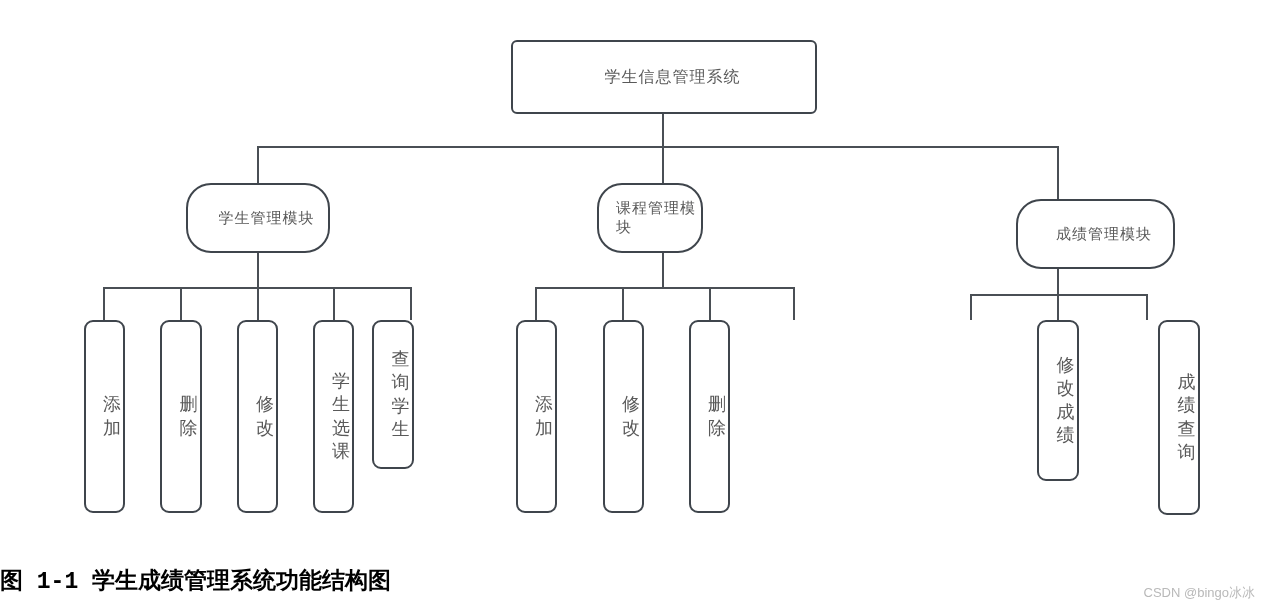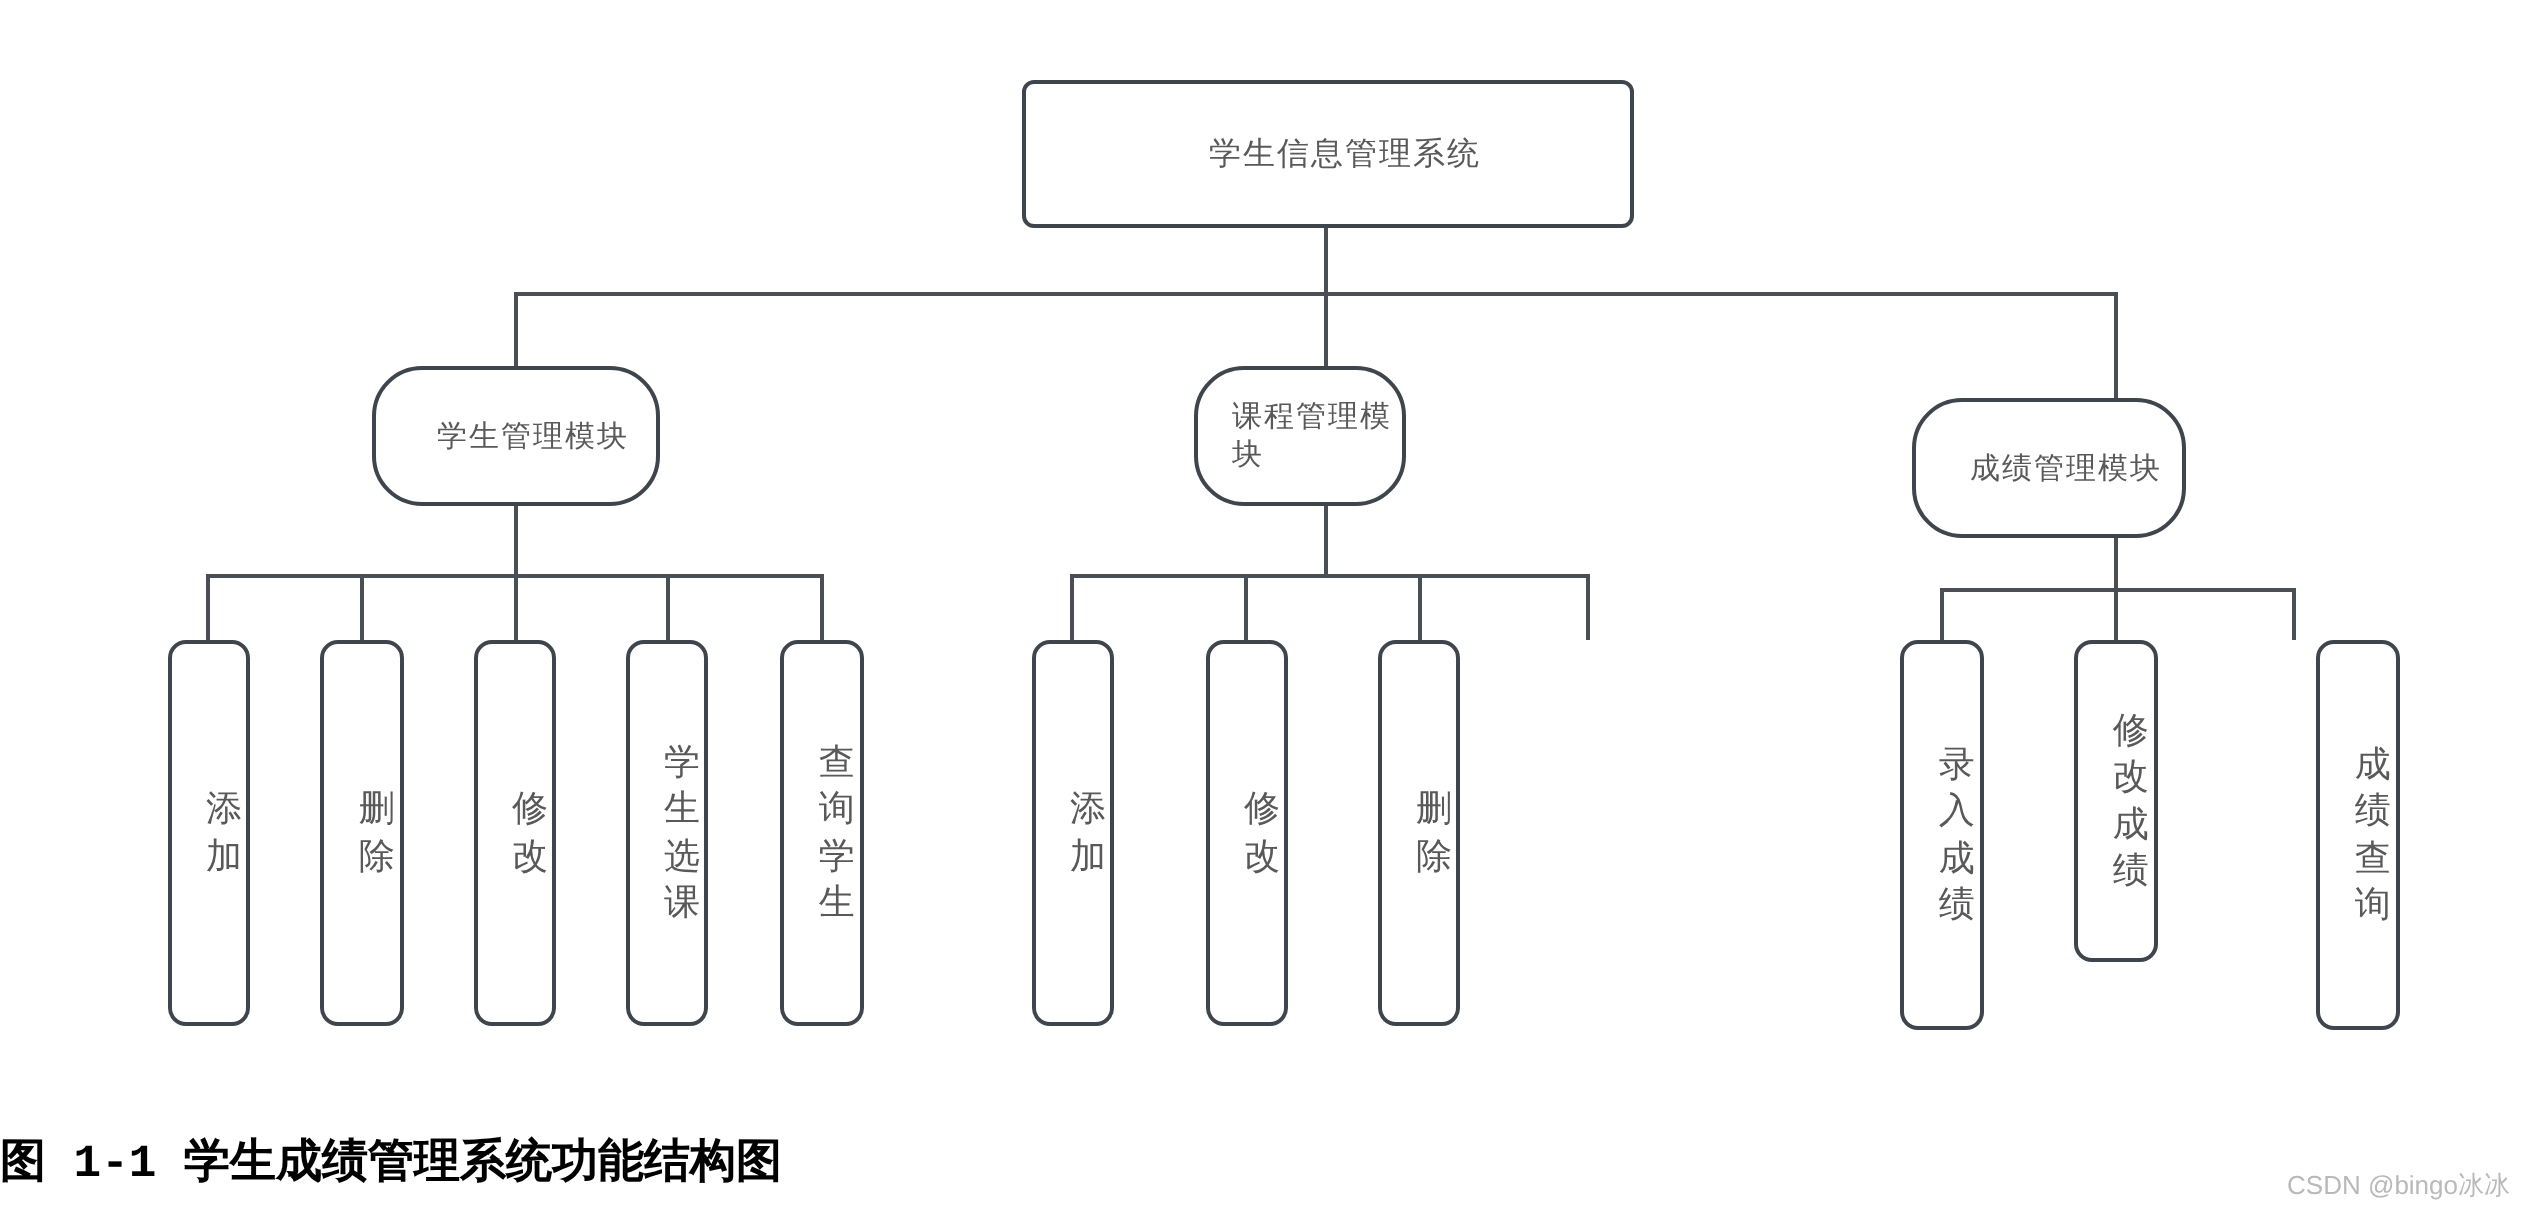--- a/index.html
+++ b/index.html
@@ -57,53 +57,50 @@
   <div class="node root" style="left:511px;top:40px;width:306px;height:74px">
     <span>学生信息管理系统</span>
   </div>
 
   <div class="node module" style="left:186px;top:183px;width:144px;height:70px">
     <span>学生管理模块</span>
   </div>
   <div class="node module" style="left:597px;top:183px;width:106px;height:70px">
     <span>课程管理模块</span>
   </div>
-  <div class="node module" style="left:956px;top:199px;width:137px;height:70px">
+  <div class="node module" style="left:1016px;top:199px;width:159px;height:70px">
     <span>成绩管理模块</span>
   </div>
 
   <div class="node leaf" style="left:84px;top:320px;width:41px;height:193px">
     <span class="vtext">添加</span>
   </div>
   <div class="node leaf" style="left:160px;top:320px;width:42px;height:193px">
     <span class="vtext">删除</span>
   </div>
   <div class="node leaf" style="left:237px;top:320px;width:41px;height:193px">
     <span class="vtext">修改</span>
   </div>
   <div class="node leaf" style="left:313px;top:320px;width:41px;height:193px">
     <span class="vtext">学生选课</span>
   </div>
-  <div class="node leaf" style="left:390px;top:320px;width:42px;height:193px">
+  <div class="node leaf" style="left:372px;top:320px;width:42px;height:149px">
     <span class="vtext">查询学生</span>
   </div>
 
   <div class="node leaf" style="left:516px;top:320px;width:41px;height:193px">
     <span class="vtext">添加</span>
   </div>
   <div class="node leaf" style="left:603px;top:320px;width:41px;height:193px">
     <span class="vtext">修改</span>
   </div>
   <div class="node leaf" style="left:689px;top:320px;width:41px;height:193px">
     <span class="vtext">删除</span>
   </div>
 
-  <div class="node leaf" style="left:950px;top:320px;width:42px;height:195px">
-    <span class="vtext">录入成绩</span>
-  </div>
   <div class="node leaf" style="left:1037px;top:320px;width:42px;height:161px">
     <span class="vtext">修改成绩</span>
   </div>
   <div class="node leaf" style="left:1158px;top:320px;width:42px;height:195px">
     <span class="vtext">成绩查询</span>
   </div>
 
   <div class="caption">图 1-1 学生成绩管理系统功能结构图</div>
   <div class="watermark">CSDN @bingo冰冰</div>
 

